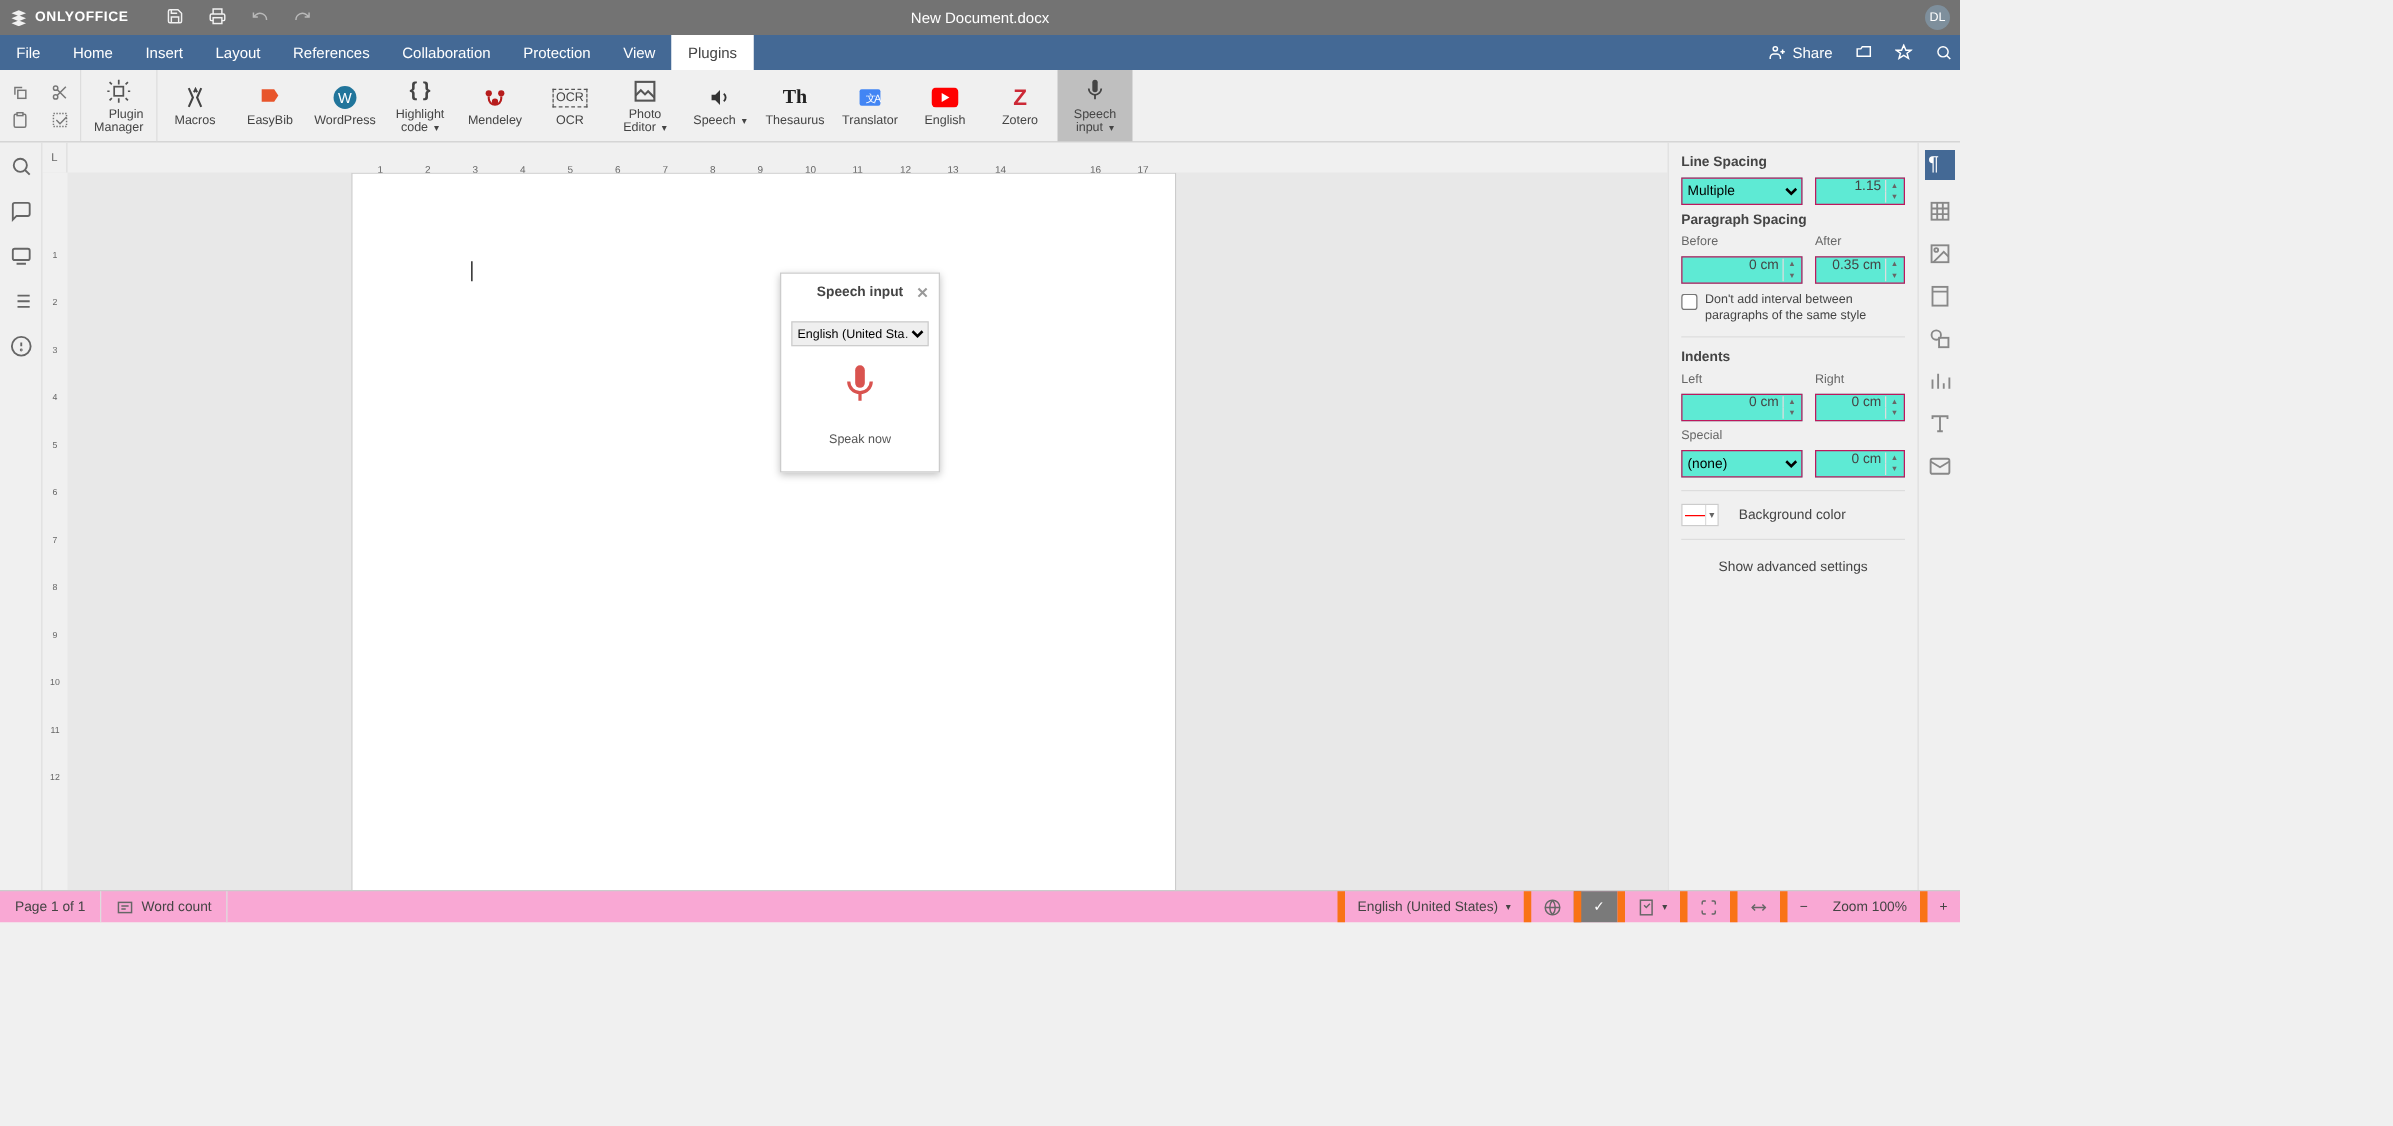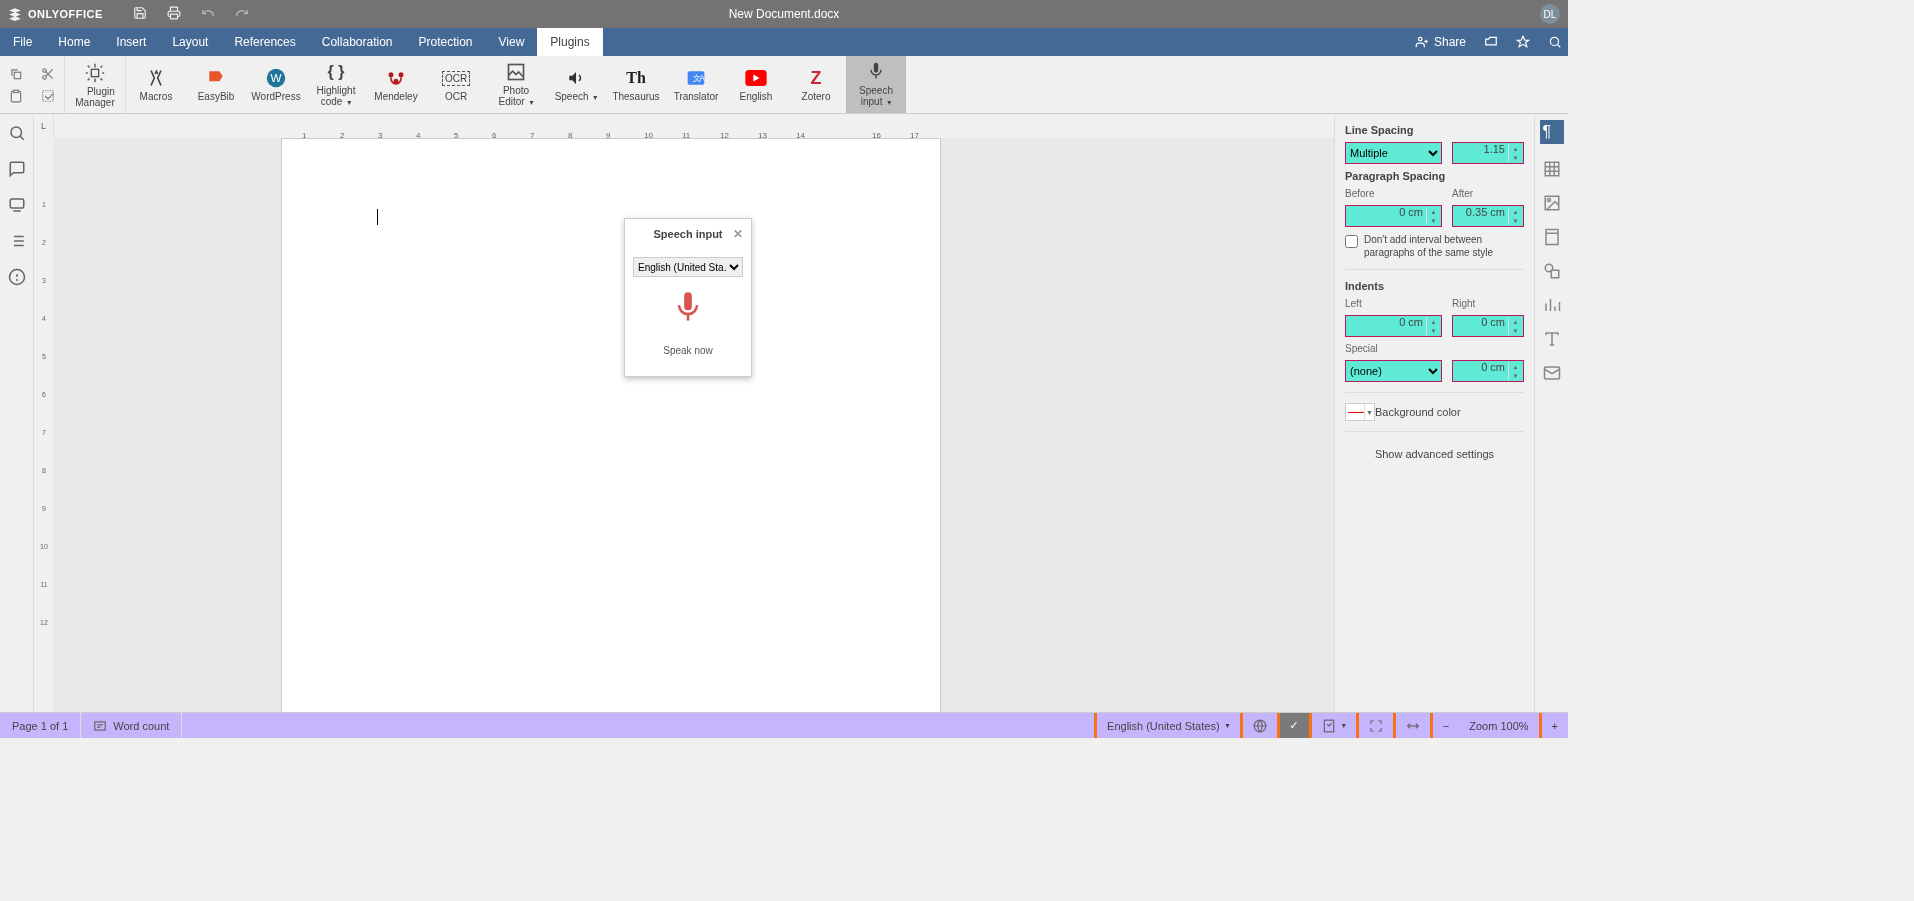--- a/index.html
+++ b/index.html
@@ -64,34 +64,34 @@
 .rightpanel .sec-title{font-weight:bold;}
 .row{display:flex;gap:10px;align-items:center;}
 .sel,.num{height:22px;border:1px solid #be185d;background:#5eead4;font-size:11px;}
 .sel{flex:1}
 .num{width:72px;text-align:right;padding-right:18px;position:relative;}
 .num .spin{position:absolute;right:1px;top:1px;bottom:1px;width:14px;display:flex;flex-direction:column;}
 .num .spin div{flex:1;font-size:6px;display:flex;align-items:center;justify-content:center;color:#666;border-left:1px solid #ddd;}
 .lbl-sm{font-size:10px;color:#666;}
 .cb{display:flex;gap:6px;align-items:flex-start;font-size:10px;line-height:1.3;}
 .cb input{margin-top:2px;}
-.bgrow{display:flex;align-items:center;gap:0;}
+.bgrow{display:flex;align-items:center;gap:16px;}
 .colorbtn{width:30px;height:18px;border:1px solid #ccc;background:#fff;position:relative;}
 .colorbtn::after{content:"";position:absolute;left:2px;right:10px;top:50%;height:1px;background:red;}
 .colorbtn .dd{position:absolute;right:0;top:0;bottom:0;width:10px;border-left:1px solid #ddd;font-size:7px;display:flex;align-items:center;justify-content:center;color:#666;}
 .adv{text-align:center;margin-top:6px;cursor:pointer;}
 .righticons{width:34px;background:#f0f0f0;border-left:1px solid #ddd;display:flex;flex-direction:column;align-items:center;padding-top:6px;gap:16px;}
 .righticons .ri{width:18px;height:18px;color:#888;cursor:pointer;}
 .righticons .ri.active{background:#446995;color:#fff;padding:3px;width:24px;height:24px;}
 
 
-.statusbar{height:26px;background:#c4b5fd;border-top:1px solid #ccc;display:flex;align-items:flex-end;font-size:11px;color:#444;}
+.statusbar{height:26px;background:#f9a8d4;border-top:1px solid #ccc;display:flex;align-items:flex-end;font-size:11px;color:#444;}
 .statusbar .sl{padding:0 12px;border-right:1px solid #ddd;height:100%;display:flex;align-items:center;gap:6px;}
 .statusbar .spacer{flex:1;}
-.statusbar .sr{padding:0 10px;border-left:3px solid #f97316;height:100%;display:flex;align-items:center;gap:6px;cursor:pointer;}
+.statusbar .sr{padding:0 10px;border-left:6px solid #f97316;height:100%;display:flex;align-items:center;gap:6px;cursor:pointer;}
 .sep{border-top:1px solid #ddd;margin:4px 0;}
 </style>
 </head>
 <body>
 
 <div class="app">
 
   <div class="titlebar">
     <div class="brand">
       <svg viewBox="0 0 24 24" fill="#fff">

